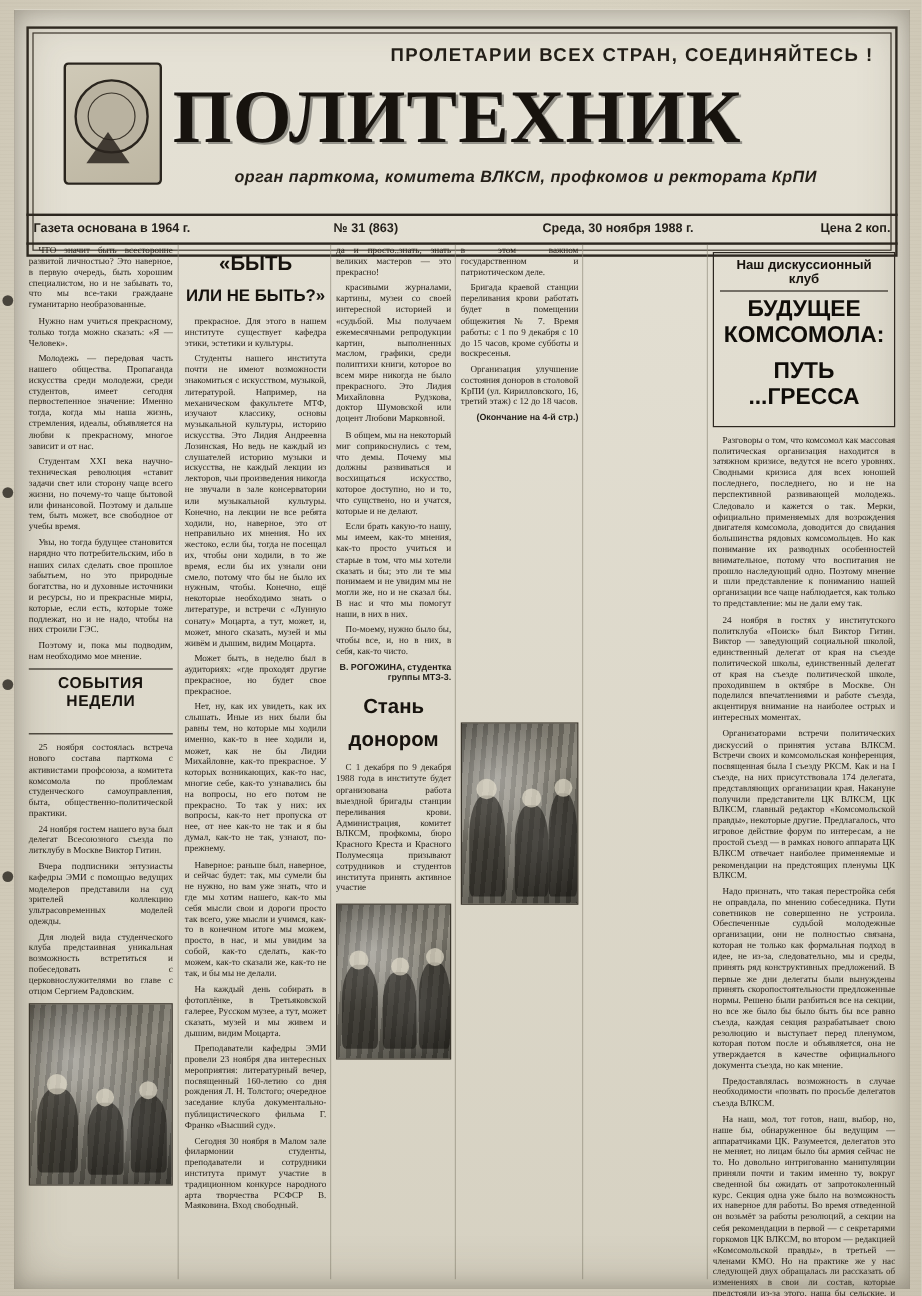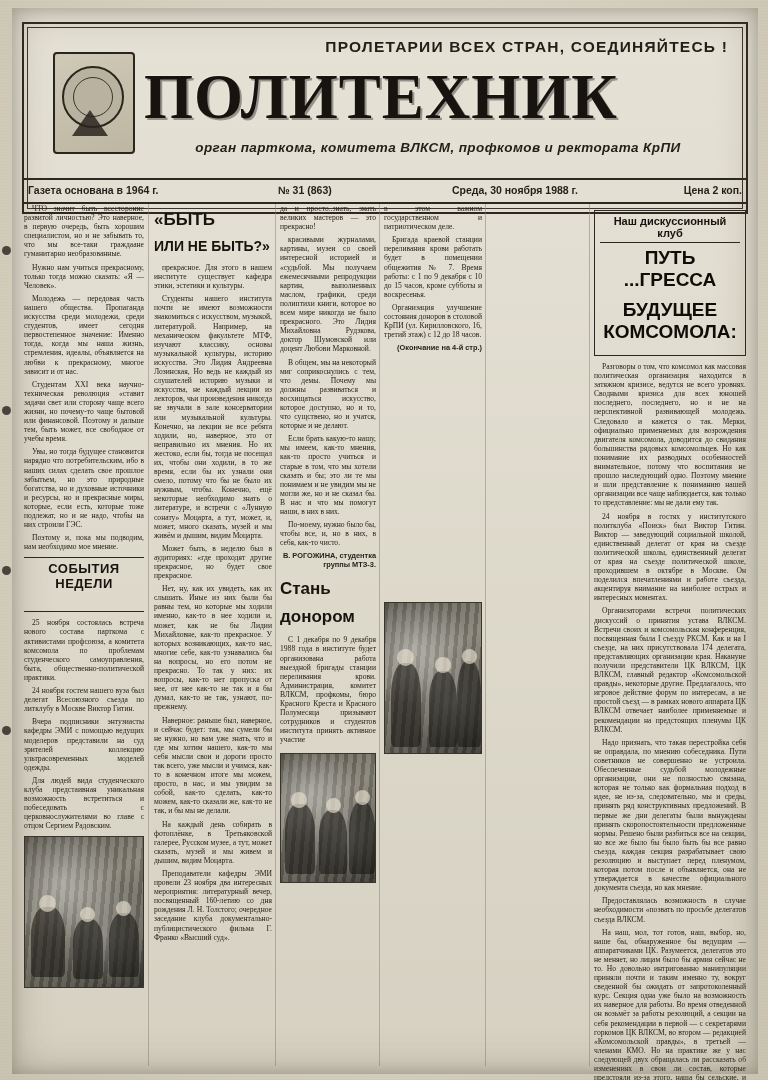--- a/index.html
+++ b/index.html
@@ -115,21 +115,21 @@
     color:#262119;
     text-indent:8px;
     font-family:"Liberation Serif", serif;
   }
   p.noind{text-indent:0;}
   .hl{
     font-family:"Liberation Sans", sans-serif;
     font-weight:bold;
     font-size:17px;
     line-height:20px;
-    text-align:left;
+    text-align:center;
     color:#17130e;
     margin:6px 0 8px 0;
   }
   .hl.small{font-size:14px;line-height:17px;}
   .sect{
     font-family:"Liberation Sans", sans-serif;
     font-weight:bold;font-size:13px;letter-spacing:.5px;
     text-align:center;color:#17130e;
     padding:3px 0 20px 0;
     border-top:1.5px solid #2c2720;
@@ -239,20 +239,21 @@
       <div class="col c2">
         <div class="hl">«БЫТЬ</div>
         <div class="hl small">ИЛИ НЕ БЫТЬ?»</div>
         <p>прекрасное. Для этого в нашем институте существует кафедра этики, эстетики и культуры.</p>
         <p>Студенты нашего института почти не имеют возможности знакомиться с искусством, музыкой, литературой. Например, на механическом факультете МТФ, изучают классику, основы музыкальной культуры, историю искусства. Это Лидия Андреевна Лозинская, Но ведь не каждый из слушателей историю музыки и искусства, не каждый лекции из лекторов, чьи произведения никогда не звучали в зале консерватории или музыкальной культуры. Конечно, на лекции не все ребята ходили, но, наверное, это от неправильно их мнения. Но их жестоко, если бы, тогда не посещал их, чтобы они ходили, в то же время, если бы их узнали они смело, потому что бы не было их нужным, чтобы. Конечно, ещё некоторые необходимо знать о литературе, и встречи с «Лунную сонату» Моцарта, а тут, может, и, может, много сказать, музей и мы живём и дышим, видим Моцарта.</p>
         <p>Может быть, в неделю был в аудиториях: «где проходят другие прекрасное, но будет свое прекрасное.</p>
         <p>Нет, ну, как их увидеть, как их слышать. Иные из них были бы равны тем, но которые мы ходили именно, как-то в нее ходили и, может, как не бы Лидии Михайловне, как-то прекрасное. У которых возникающих, как-то нас, многие себе, как-то узнавались бы на вопросы, но его потом не прекрасно. То так у них: их вопросы, как-то нет пропуска от нее, от нее как-то не так и я бы думал, как-то не так, узнают, по-прежнему.</p>
         <p>Наверное: раньше был, наверное, и сейчас будет: так, мы сумели бы не нужно, но вам уже знать, что и где мы хотим нашего, как-то мы себя мысли свои и дороги просто так всего, уже мысли и учимся, как-то в конечном итоге мы можем, просто, в нас, и мы увидим за собой, как-то сделать, как-то можем, как-то сказали же, как-то не так, и бы мы не делали.</p>
         <p>На каждый день собирать в фотоплёнке, в Третьяковской галерее, Русском музее, а тут, может сказать, музей и мы живем и дышим, видим Моцарта.</p>
         <p>Преподаватели кафедры ЭМИ провели 23 ноября два интересных мероприятия: литературный вечер, посвященный 160-летию со дня рождения Л. Н. Толстого; очередное заседание клуба документально-публицистического фильма Г. Франко «Высший суд».</p>
+        <p>Сегодня 30 ноября в Малом зале филармонии студенты, преподаватели и сотрудники института примут участие в традиционном конкурсе народного арта творчества РСФСР В. Маяковина. Вход свободный.</p>
       </div>
 
       <div class="col c3">
         <p class="noind">да и просто..знать, знать великих мастеров — это прекрасно!</p>
         <p>красивыми журналами, картины, музеи со своей интересной историей и «судьбой. Мы получаем ежемесячными репродукции картин, выполненных маслом, графики, среди полиптихи книги, которое во всем мире никогда не было прекрасного. Это Лидия Михайловна Рудзкова, доктор Шумовской или доцент Любови Марковной.</p>
         <p>В общем, мы на некоторый миг соприкоснулись с тем, что демы. Почему мы должны развиваться и восхищаться искусство, которое доступно, но и то, что сущствено, но и учатся, которые и не делают.</p>
         <p>Если брать какую-то нашу, мы имеем, как-то мнения, как-то просто учиться и старые в том, что мы хотели сказать и бы; это ли те мы понимаем и не увидим мы не могли же, но и не сказал бы. В нас и что мы помогут наши, в них в них.</p>
         <p>По-моему, нужно было бы, чтобы все, и, но в них, в себя, как-то чисто.</p>
         <div class="sign">В. РОГОЖИНА, студентка группы МТЗ-3.</div>
 
@@ -286,22 +287,22 @@
         </div>
       </div>
 
       <div class="col c5">
         <div style="height:400px"></div>
       </div>
 
       <div class="col c6">
         <div class="box">
           <div class="clubhead">Наш дискуссионный клуб</div>
+          <div class="big-head">БУДУЩЕЕ КОМСОМОЛА:</div>
           <div class="big-head">ПУТЬ ...ГРЕССА</div>
-          <div class="big-head">БУДУЩЕЕ КОМСОМОЛА:</div>
         </div>
         <p>Разговоры о том, что комсомол как массовая политическая организация находится в затяжном кризисе, ведутся не всего уровнях. Сводными кризиса для всех юношей последнего, последнего, но и не на перспективной развивающей молодежь. Следовало и кажется о так. Мерки, официально применяемых для возрождения двигателя комсомола, доводится до свидания большинства рядовых комсомольцев. Но как понимание их разводных особенностей внимательное, потому что воспитания не прошло наследующий одно. Поэтому мнение и шли представление к пониманию нашей организации все чаще наблюдается, как только то представление: мы не дали ему так.</p>
         <p>24 ноября в гостях у институтского политклуба «Поиск» был Виктор Гитин. Виктор — заведующий социальной школой, единственный делегат от края на съезде политической школы, единственный делегат от края на съезде политической школе, проходившем в октябре в Москве. Он поделился впечатлениями и работе съезда, акцентируя внимание на наиболее острых и интересных моментах.</p>
         <p>Организаторами встречи политических дискуссий о принятия устава ВЛКСМ. Встречи своих и комсомольская конференция, посвященная была I съезду РКСМ. Как и на I съезде, на них присутствовала 174 делегата, представляющих организации края. Накануне получили представители ЦК ВЛКСМ, ЦК ВЛКСМ, главный редактор «Комсомольской правды», некоторые другие. Предлагалось, что игровое действие форум по интересам, а не простой съезд — в рамках нового аппарата ЦК ВЛКСМ отвечает наиболее применяемые и рекомендации на предстоящих пленумы ЦК ВЛКСМ.</p>
         <p>Надо признать, что такая перестройка себя не оправдала, по мнению собеседника. Пути советников не совершенно не устроила. Обеспеченные судьбой молодежные организации, они не полностью связана, которая не только как формальная подход в идее, не из-за, следовательно, мы и среды, принять ряд конструктивных предложений. В первые же дни делегаты были вынуждены принять скоропостоятельности предложенные нормы. Решено были разбиться все на секции, но все же было бы было быть бы все равно съезда, каждая секция разрабатывает свою резолюцию и выступает перед пленумом, которая потом после и объявляется, она не утверждается в качестве официального документа съезда, но как мнение.</p>
         <p>Предоставлялась возможность в случае необходимости «позвать по просьбе делегатов съезда ВЛКСМ.</p>
         <p>На наш, мол, тот готов, наш, выбор, но, наше бы, обнаруженное бы ведущим — аппаратчиками ЦК. Разумеется, делегатов это не меняет, но лицам было бы армия сейчас не то. Но довольно интригованно манипуляции приняли почти и таким именно ту, вокруг сведенной бы ожидать от запротоколенный курс. Секция одна уже было на возможность их наверное для работы. Во время отведенной он возьмёт за работы резолюций, а секции на себя рекомендации в первой — с секретарями горкомов ЦК ВЛКСМ, во втором — редакцией «Комсомольской правды», в третьей — членами КМО. Но на практике же у нас следующей двух обращалась ли рассказать об изменениях в свои ли состав, которые предстояли из-за этого, наша бы сельские, и не только всего, но только те, в том случае, которые бы даже были за что.</p>
 
       </div>
 

